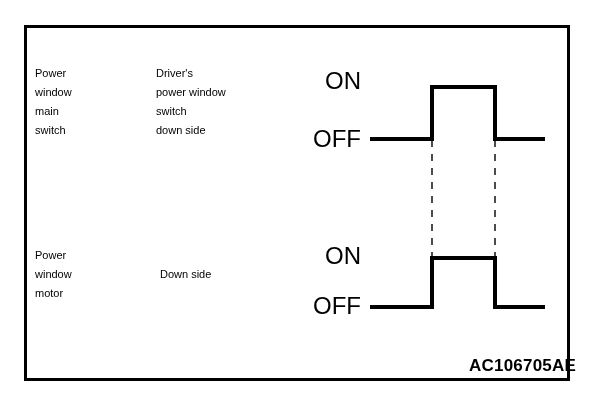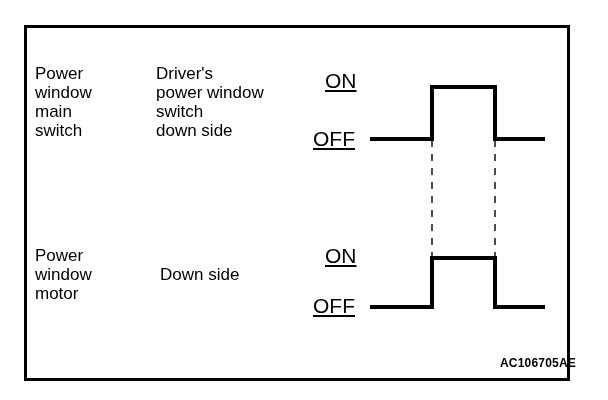--- a/index.html
+++ b/index.html
@@ -21,42 +21,41 @@
     top: 25px;
     width: 546px;
     height: 356px;
     border: 3px solid #000000;
     box-sizing: border-box;
     background: #ffffff;
   }
 
   .label-block {
     position: absolute;
-    font-size: 17px;
+    font-size: 11px;
     line-height: 19px;
     color: #000000;
     white-space: pre-line;
     letter-spacing: 0px;
   }
 
   
   #row1-col1 { left: 35px;  top: 64px; }
   #row1-col2 { left: 156px; top: 64px; }
 
   
   #row2-col1 { left: 35px;  top: 246px; }
   #row2-col2 { left: 160px; top: 265px; }
 
   
   .state-label {
     position: absolute;
-    font-size: 21px;
+    font-size: 24px;
     line-height: 19px;
     color: #000000;
-    text-decoration: underline;
   }
   #row1-on-label  { left: 325px; top: 71px; }
   #row1-off-label { left: 313px; top: 129px; }
   #row2-on-label  { left: 325px; top: 246px; }
   #row2-off-label { left: 313px; top: 296px; }
 
   
   #waveform-layer {
     position: absolute;
     left: 0;
@@ -64,21 +63,21 @@
     width: 608px;
     height: 400px;
     pointer-events: none;
   }
 
   
   #part-number {
     position: absolute;
     right: 32px;
     top: 356px;
-    font-size: 12px;
+    font-size: 17px;
     font-weight: bold;
     color: #000000;
     letter-spacing: 0.2px;
   }
 </style>
 </head>
 <body>
 
 <div id="diagram-frame"></div>
 

